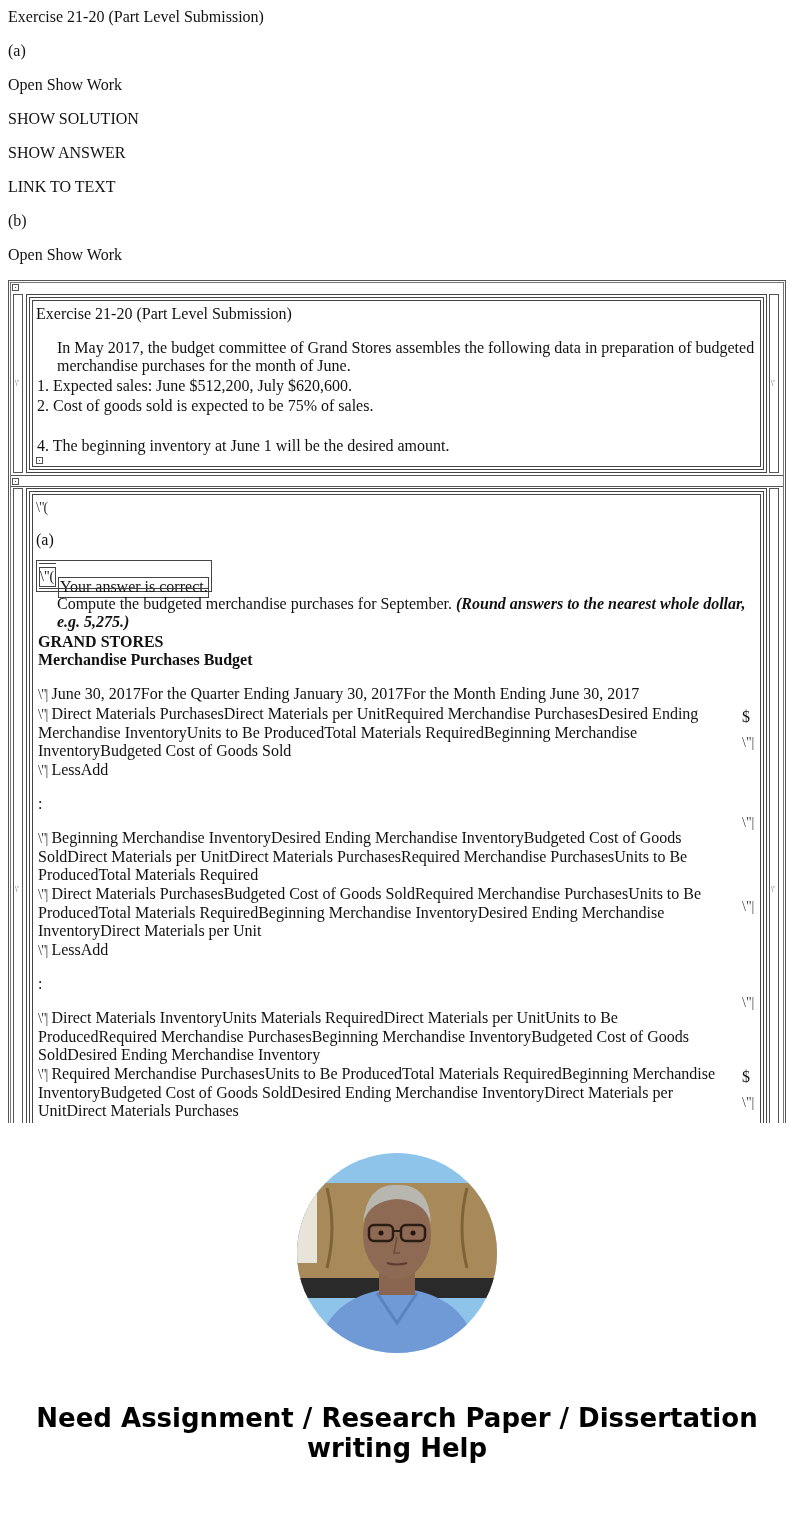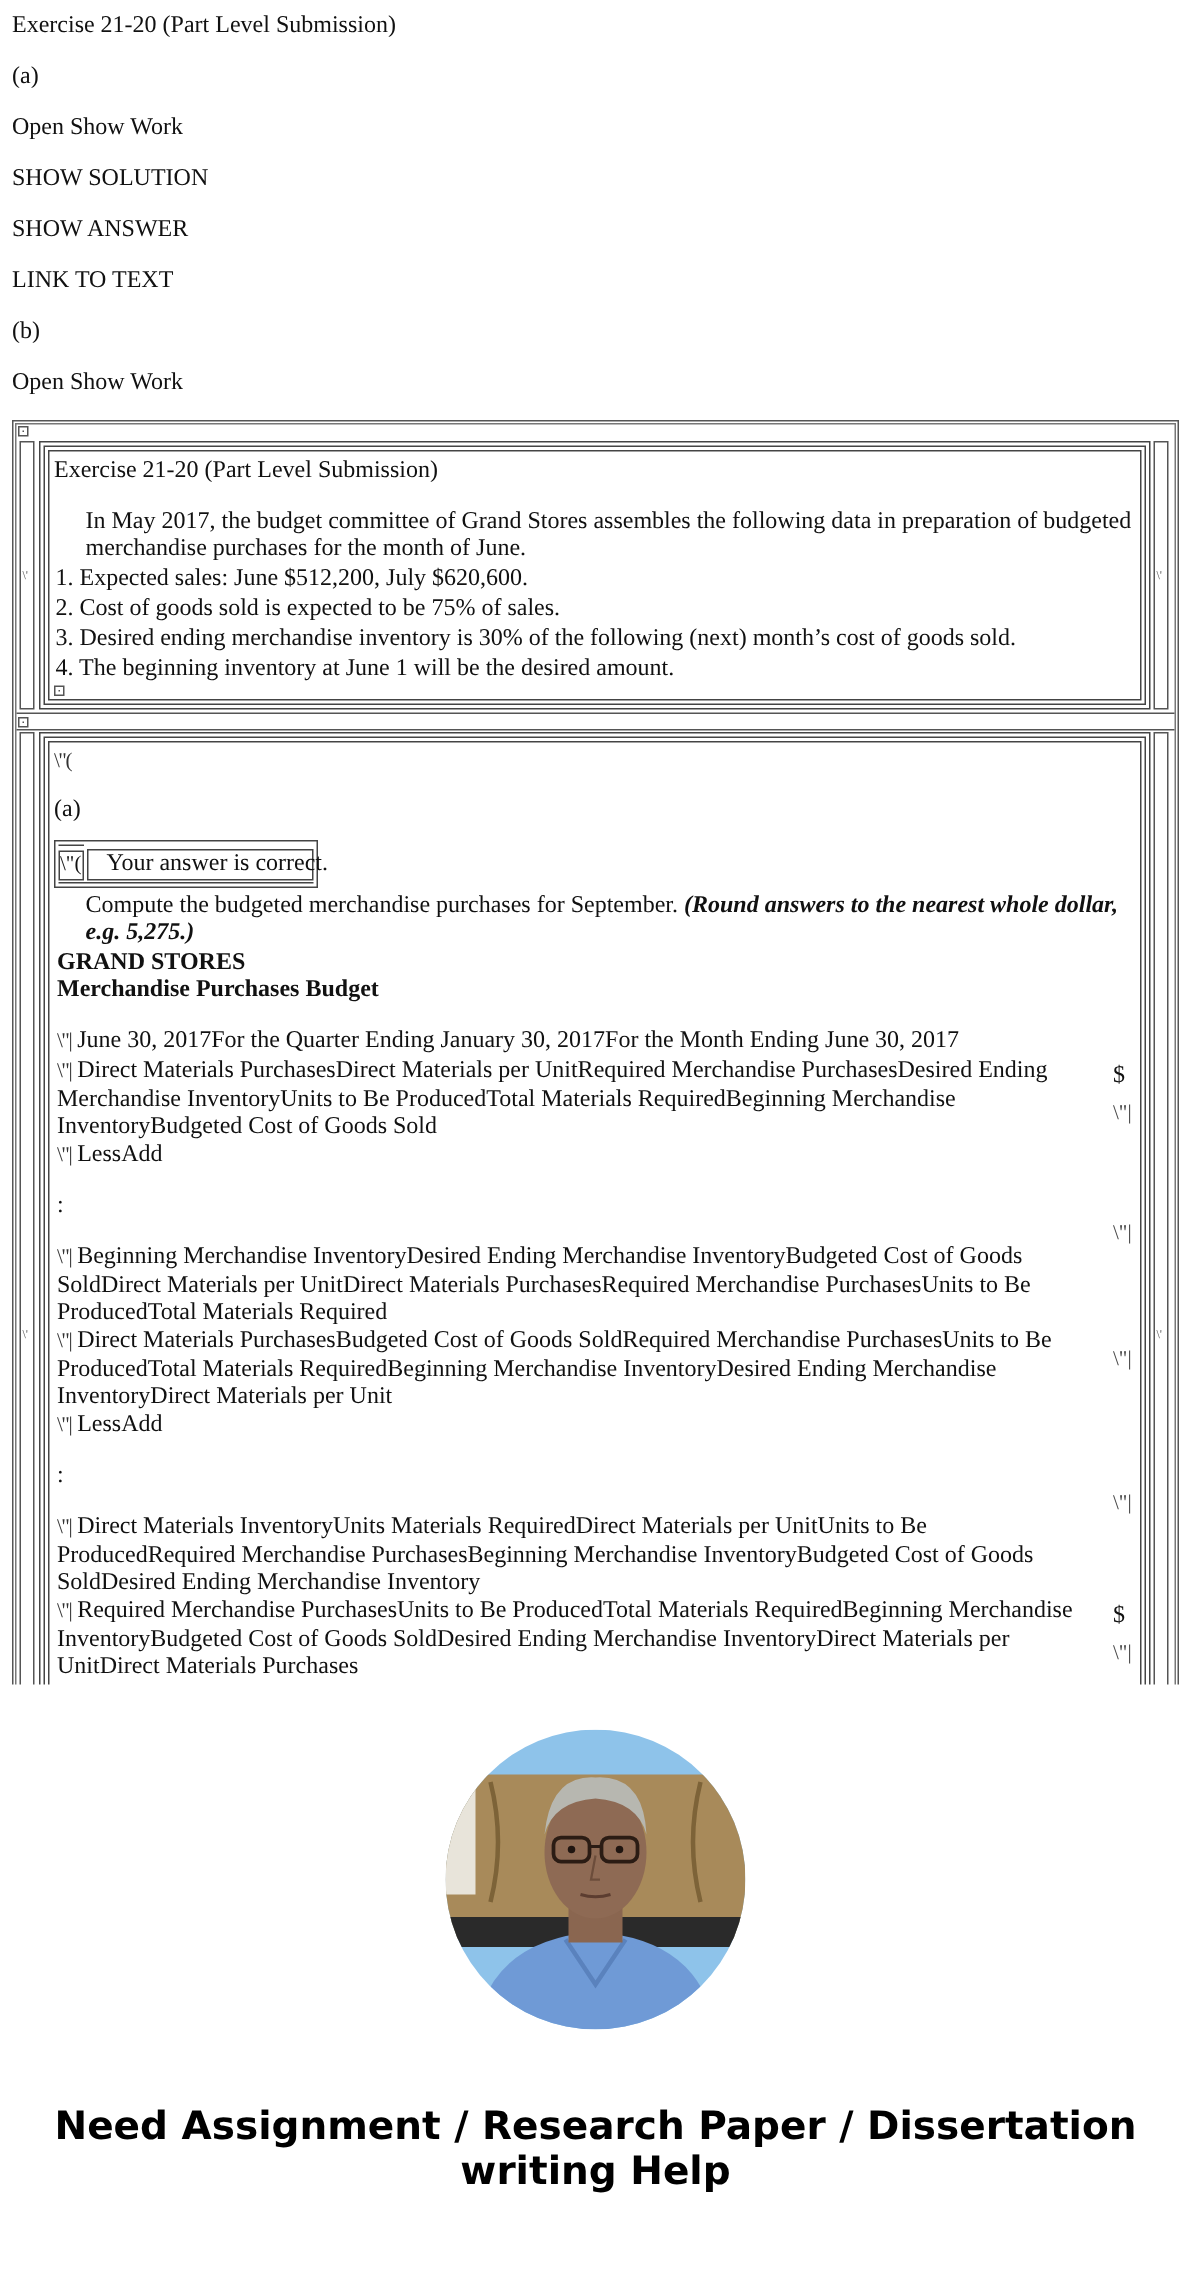--- a/index.html
+++ b/index.html
@@ -133,21 +133,22 @@
       font-size: 14px;
       line-height: 18px;
       white-space: nowrap;
     }
     .correct-text-cell {
       position: absolute;
       border: 1px solid #444;
       box-sizing: border-box;
       line-height: 18px;
       white-space: nowrap;
-      padding-left: 12px;
+      padding-left: 1px;
+      margin-top: 11px;
     }
     
     .avatar {
       position: absolute;
       left: 297px;
       top: 1153px;
       width: 200px;
       height: 200px;
       border-radius: 50%;
       overflow: hidden;
@@ -191,21 +192,20 @@
   </div>
 
   <div class="box-a" style="left:18px; top:14px; width:741px; height:179px">
     <div class="box-b">
       <div class="box-c">
         <div class="content" style="left:3px; top:4px;">
           <div class="line" style="top:0px">Exercise 21-20 (Part Level Submission)</div>
           <div class="para" style="top:34px; width:720px">In May 2017, the budget committee of Grand Stores assembles the following data in preparation of budgeted merchandise purchases for the month of June.</div>
           <div class="line" style="top:72px; left:1px">1. Expected sales: June $512,200, July $620,600.</div>
           <div class="line" style="top:92px; left:1px">2. Cost of goods sold is expected to be 75% of sales.</div>
-          <div class="line" style="top:112px; left:1px">3. Desired ending merchandise inventory is 30% of the following (next) month’s cost of goods sold.</div>
           <div class="line" style="top:132px; left:1px">4. The beginning inventory at June 1 will be the desired amount.</div>
           <span class="tiny-box" style="left:0px; top:152px"></span>
         </div>
       </div>
     </div>
   </div>
 
   <div class="h-sep" style="top:195px"></div>
   <span class="tiny-box" style="left:4px; top:198px"></span>
   <div class="h-sep" style="top:206px"></div>

